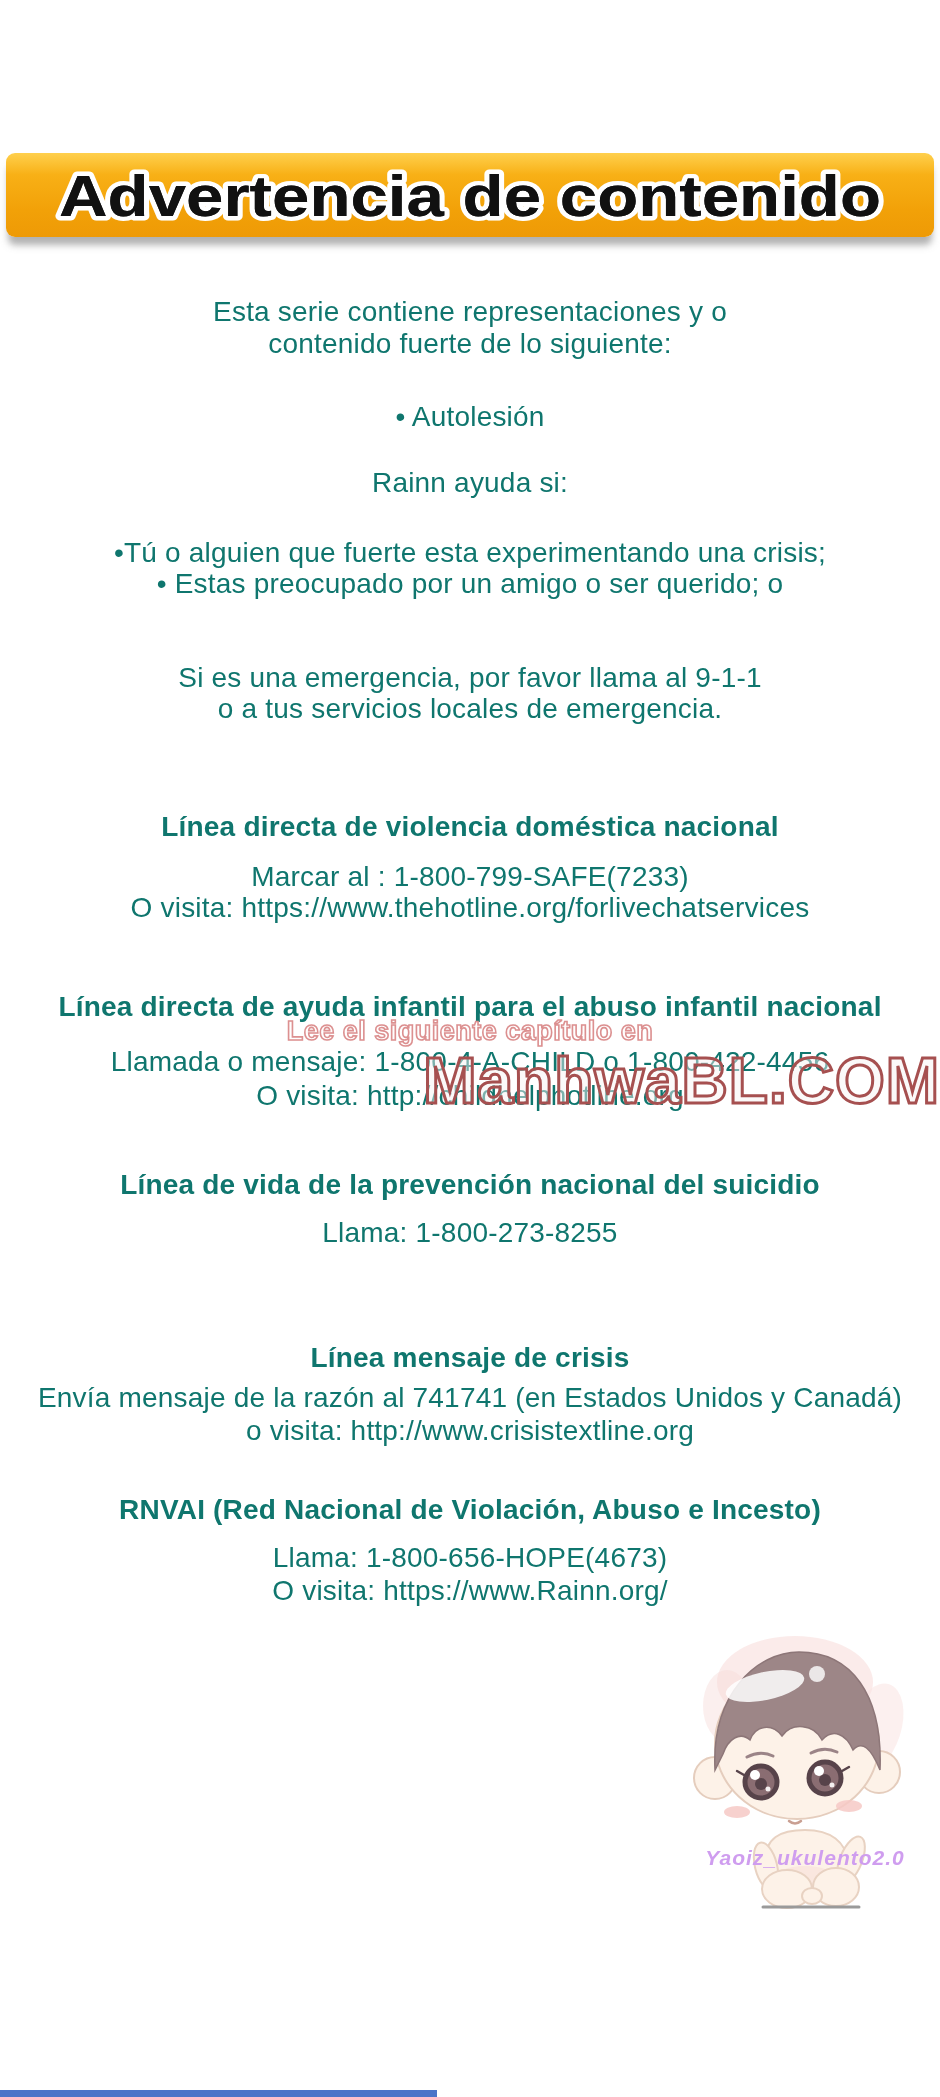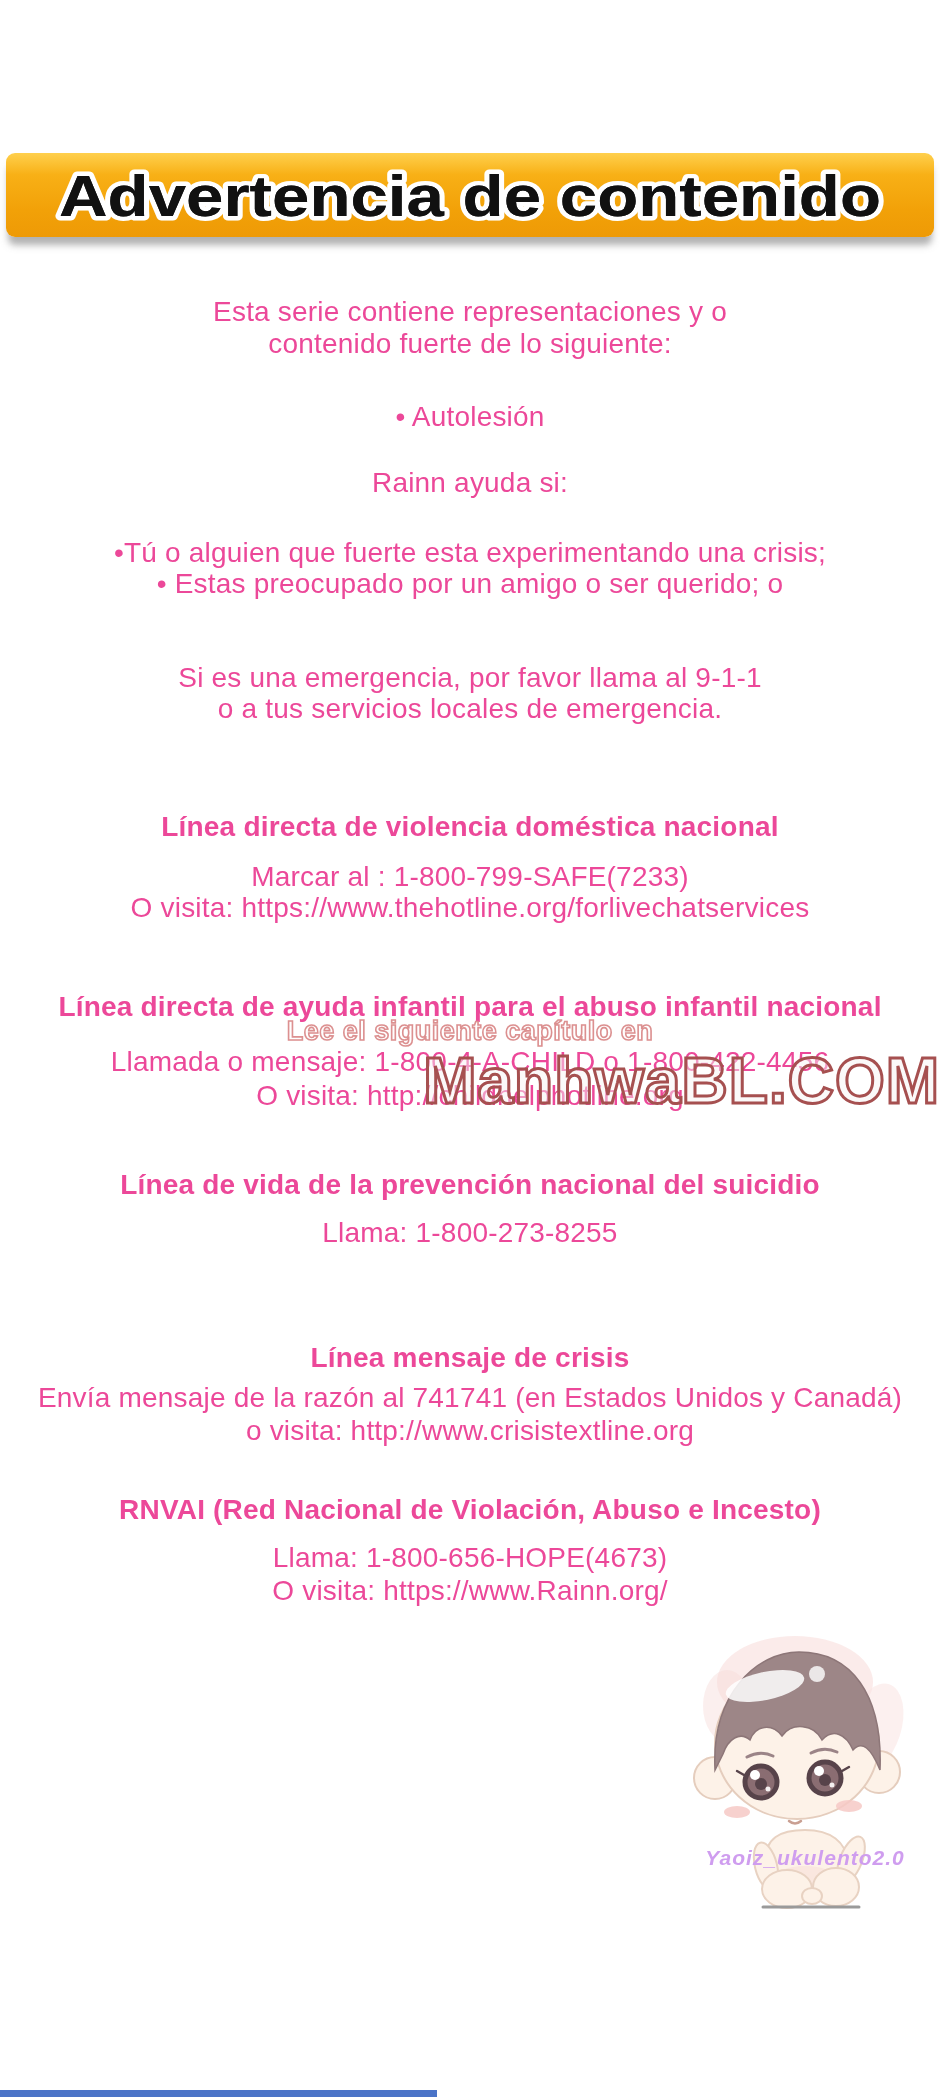--- a/index.html
+++ b/index.html
@@ -4,21 +4,21 @@
 <style>
   * { margin:0; padding:0; box-sizing:border-box; }
   html,body { background:#ffffff; }
   .page {
     position:relative; width:940px; height:2097px; margin:0 auto;
     background:#ffffff; overflow:hidden;
     font-family:"Liberation Sans", sans-serif; color:#121212;
   }
   .line {
     position:absolute; left:0; width:100%; text-align:center;
-    font-size:28px; line-height:1.12; letter-spacing:0.2px; color:#ec4899;
+    font-size:28px; line-height:1.12; letter-spacing:0.2px; color:#0f766e;
   }
   .bold { font-weight:bold; }
   .banner {
     position:absolute; left:6px; top:153px; width:928px; height:84px;
     border-radius:9px;
     background:linear-gradient(180deg,#ffd04d 0%,#f8b016 26%,#f2a108 68%,#ee9a06 100%);
     box-shadow:0 10px 7px -2px rgba(115,115,115,0.55);
   }
   .banner svg { display:block; width:100%; height:100%; overflow:visible; }
   .wm-small {

